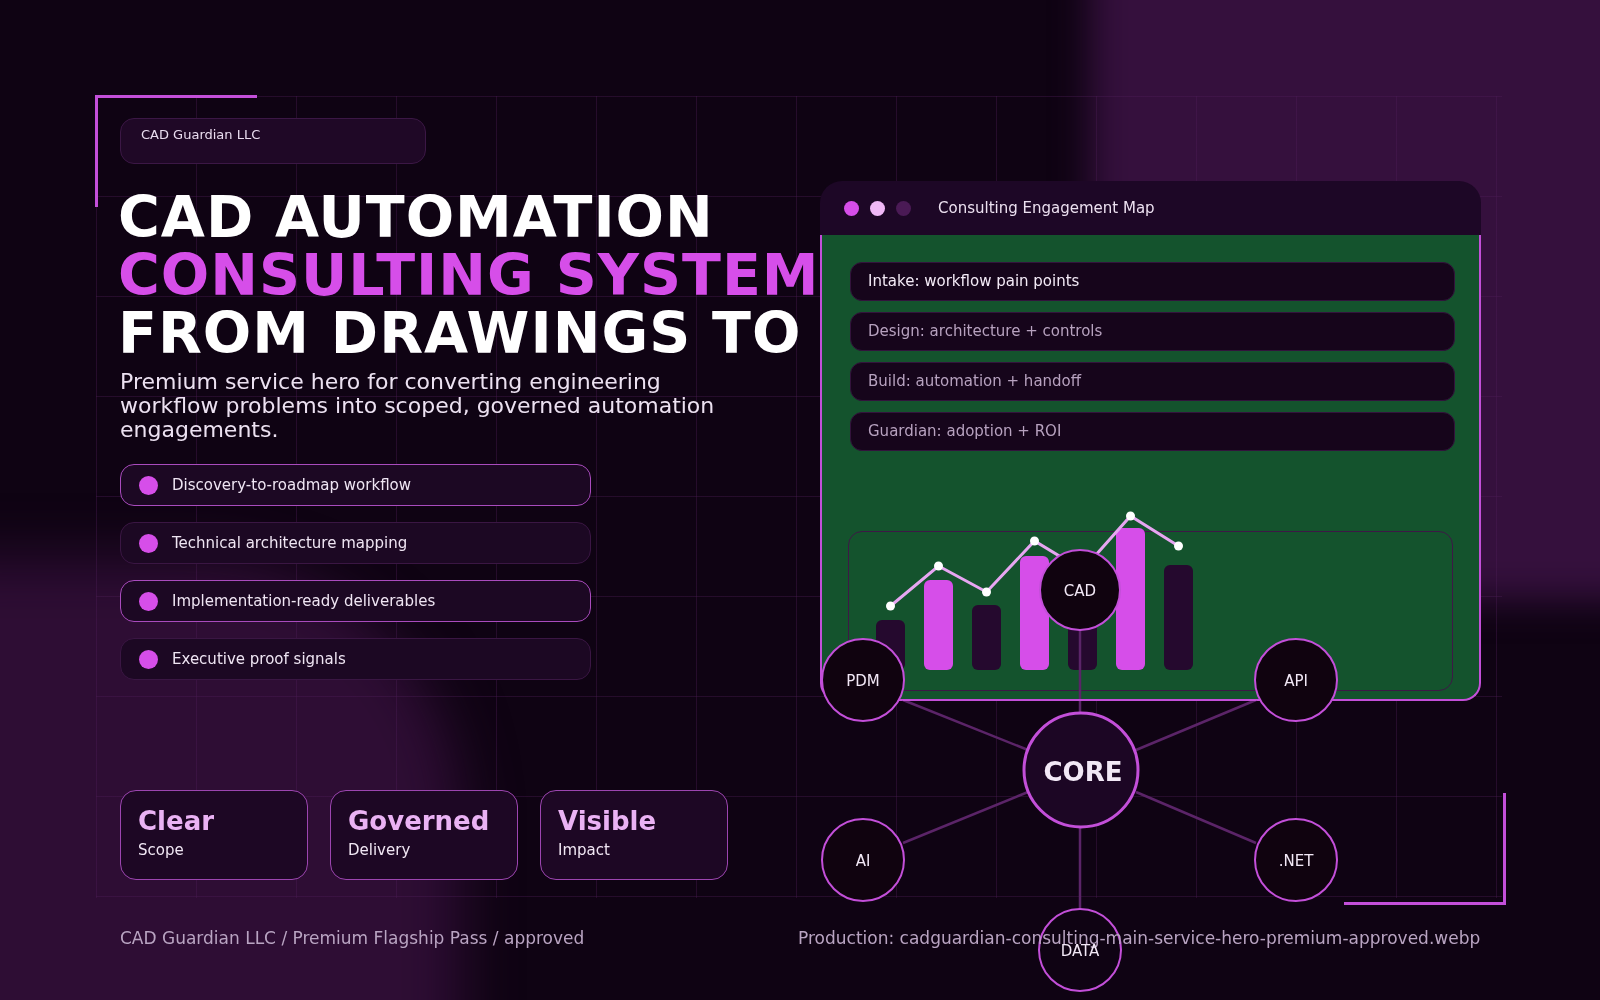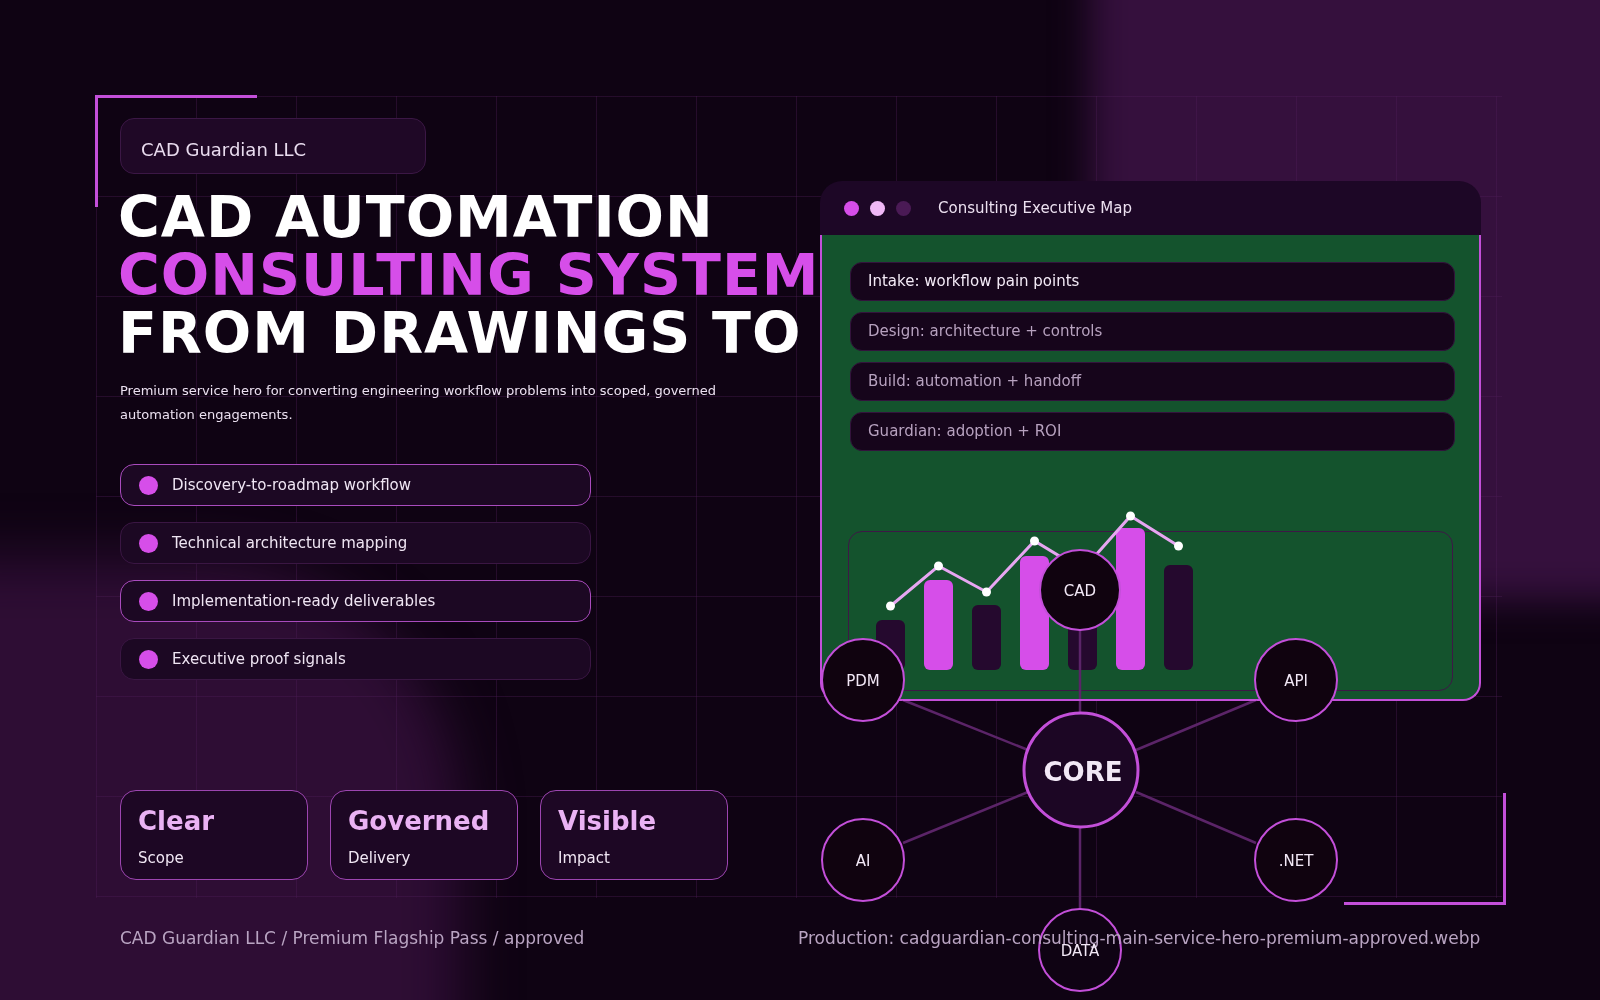--- a/index.html
+++ b/index.html
@@ -29,45 +29,45 @@
   }
   .bracket-tl {
     position: absolute; left: 95px; top: 95px; width: 162px; height: 112px;
     border-left: 3px solid #c34fd9; border-top: 3px solid #c34fd9;
   }
   .bracket-br {
     position: absolute; left: 1344px; top: 793px; width: 162px; height: 112px;
     border-right: 3px solid #c34fd9; border-bottom: 3px solid #c34fd9;
   }
   .brand-pill {
-    position: absolute; left: 120px; top: 118px; width: 306px; height: 56px;
+    position: absolute; left: 120px; top: 118px; width: 306px; height: 46px;
     border-radius: 14px; background: #1f0826; border: 1px solid #3b1745;
-    font-size: 18px; color: #e9dcef; padding: 20px 20px;
+    font-size: 13px; color: #e9dcef; padding: 8px 20px;
   }
   .title { position: absolute; left: 118px; top: 188px; font-weight: bold; font-size: 57px; line-height: 58px; letter-spacing: 1px; }
   .title .l1 { color: #ffffff; display: block; }
   .title .l2 { color: #d64ee9; display: block; }
   .title .l3 { color: #ffffff; display: block; }
-  .subtitle { position: absolute; left: 120px; top: 379px; width: 600px; font-size: 13px; line-height: 24px; color: #ece1f1; }
+  .subtitle { position: absolute; left: 120px; top: 370px; width: 600px; font-size: 22px; line-height: 24px; color: #ece1f1; }
   .features { position: absolute; left: 120px; top: 464px; width: 471px; text-align: center; }
   .feature {
     height: 42px; margin-bottom: 16px; border-radius: 14px;
     background: #1c0823; border: 1px solid #3a1643;
     display: flex; align-items: center; padding-left: 18px;
     font-size: 15px; color: #efe5f3;
   }
   .feature.hl { border-color: #a94bbd; }
   .feature .dot { width: 19px; height: 19px; border-radius: 50%; background: #d64ee9; margin-right: 14px; flex: none; }
   .stats { position: absolute; left: 120px; top: 790px; display: flex; gap: 22px; }
   .stat {
     width: 188px; height: 90px; border-radius: 16px; background: #1d0724;
     border: 1px solid #9c45b0; padding: 14px 17px;
   }
   .stat .big { font-size: 26px; font-weight: bold; color: #eab2f4; line-height: 32px; }
-  .stat .small { font-size: 15px; color: #f1e7f4; margin-top: 12px; }
+  .stat .small { font-size: 15px; color: #f1e7f4; margin-top: 4px; }
   .footer-left { position: absolute; left: 120px; top: 928px; font-size: 17px; color: #b9a4c2; }
   .footer-right { position: absolute; left: 798px; top: 928px; font-size: 17px; color: #b9a4c2; }
   .window {
     position: absolute; left: 820px; top: 181px; width: 661px; height: 520px;
   }
   .win-header {
     position: absolute; left: 0; top: 0; width: 661px; height: 54px;
     background: #1d0726; border-radius: 22px 22px 0 0;
     display: flex; align-items: center; padding-left: 24px;
   }
@@ -144,21 +144,21 @@
     <div class="big">Visible</div>
     <div class="small">Impact</div>
   </div>
 </div>
 
 <div class="window">
   <div class="win-header">
     <span class="win-dot" style="background:#d64ee9"></span>
     <span class="win-dot" style="background:#f0b8f6"></span>
     <span class="win-dot" style="background:#4a1a55"></span>
-    <span class="win-title">Consulting Executive Map</span>
+    <span class="win-title">Consulting Engagement Map</span>
   </div>
   <div class="win-body">
     <div class="step first" style="top:27px">Intake: workflow pain points</div>
     <div class="step" style="top:77px">Design: architecture + controls</div>
     <div class="step" style="top:127px">Build: automation + handoff</div>
     <div class="step" style="top:177px">Guardian: adoption + ROI</div>
   </div>
 </div>
 
 <div class="chart-box"></div>

